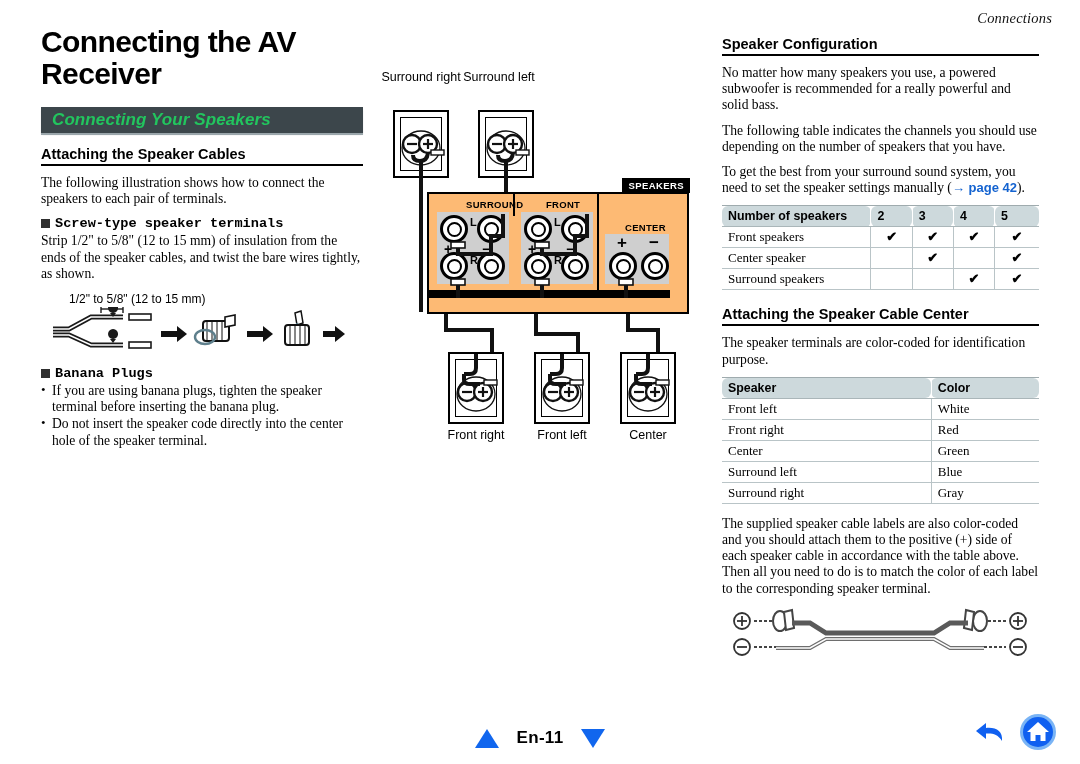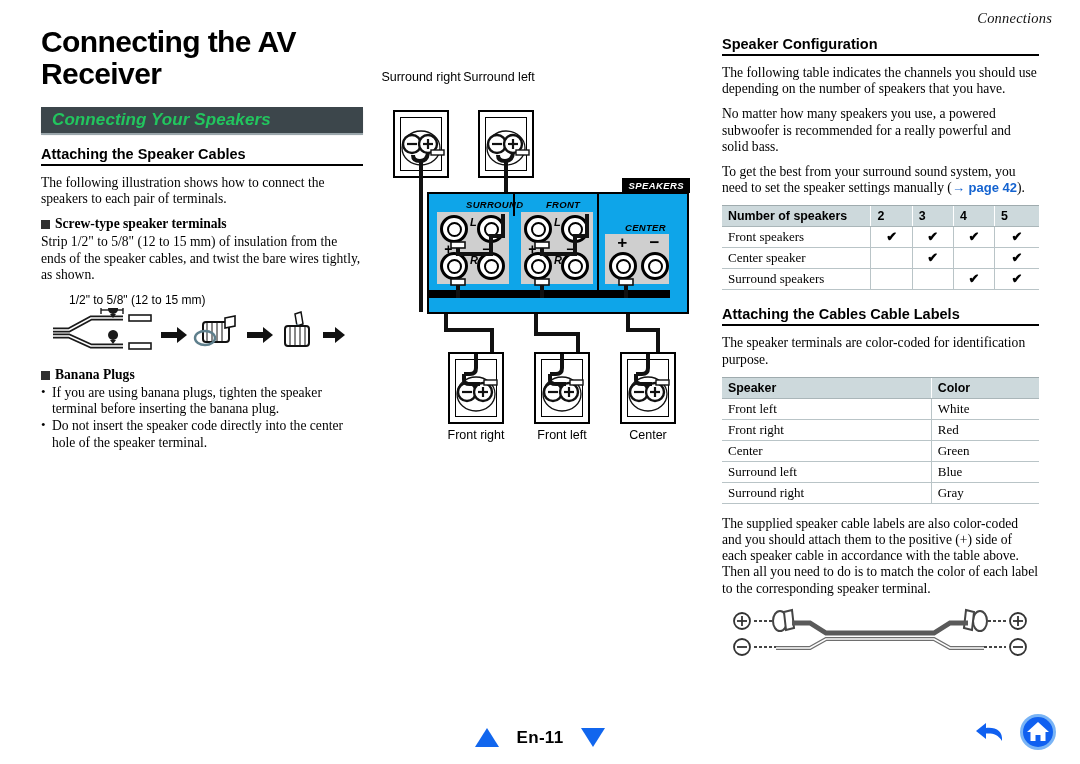--- a/index.html
+++ b/index.html
@@ -47,21 +47,21 @@
   }
   .h2-rule { border-bottom: 2.5px solid #000; margin-bottom: 9px; }
 
   .body-p {
     font-family: "Liberation Serif", serif;
     font-size: 13.6px; line-height: 16.2px;
     margin: 0 0 9px 0; text-align: left;
   }
 
   .h3 {
-    font-family: Liberation Serif, serif;
+    font-family: Liberation Mono, monospace;
     font-weight: bold; font-size: 13.6px;
     margin: 0 0 2px 0; display: flex; align-items: center; gap: 3px;
   }
   .sq {
     display: inline-block; width: 9px; height: 9px;
     background: #2f2f2f; margin-right: 2px;
   }
 
   ul.bullets { margin: 0; padding: 0; list-style: none; }
   ul.bullets li {
@@ -84,21 +84,21 @@
   .col-center { position: absolute; left: 386px; top: 62px; width: 320px; height: 400px; }
   .spk-label {
     position: absolute; font-family: "Liberation Sans", sans-serif;
     font-size: 12.5px; text-align: center; line-height: 14px; width: 90px;
   }
   .spk-box { position: absolute; width: 56px; height: 68px; border: 2.5px solid #000; background:#fff; }
   .spk-box .inner { position: absolute; left: 5px; top: 5px; right: 5px; bottom: 5px; border: 1.5px solid #000; }
 
   .term-panel {
     position: absolute; left: 41px; top: 130px; width: 262px; height: 122px;
-    border: 2.5px solid #000; background: #0ea5e9; font-style: italic;
+    border: 2.5px solid #000; background: #fdba74;
   }
   .speakers-tag {
     position: absolute; right: -3px; top: -16px;
     background: #000; color: #fff;
     font-family: "Liberation Sans", sans-serif;
     font-weight: bold; font-size: 9.5px; letter-spacing: .4px;
     padding: 2px 6px 2px 7px;
   }
   .grp-label {
     position: absolute; font-family: "Liberation Sans", sans-serif;
@@ -131,21 +131,21 @@
     font-size: 12.5px; text-align:center; width: 90px;
   }
 
   
   .col-right { position: absolute; left: 722px; top: 36px; width: 317px; }
 
   table.tbl { border-collapse: collapse; width: 100%; font-size: 12.6px; }
   table.tbl th {
     background: #cdd9dc; font-family: "Liberation Sans", sans-serif;
     font-weight: bold; font-size: 12.4px; text-align: left;
-    padding: 3px 6px; border-right: 1px solid #fff; border-bottom: 1px solid #aab6b9;
+    padding: 3px 6px; border-right: 1px solid #fff; border-bottom: 1px solid #aab6b9; border-radius: 6px;
   }
   table.tbl th:last-child { border-right: none; }
   table.tbl td {
     font-family: "Liberation Serif", serif; font-size: 13px;
     padding: 2px 6px; border-bottom: 1px solid #b9c4c7; border-right: 1px solid #b9c4c7;
     height: 19px;
   }
   table.tbl td:last-child { border-right: none; }
   table.tbl tr td:first-child { border-left: none; }
   .tbl-wrap { border-top: 1px solid #9fabae; margin: 6px 0 12px 0; }
@@ -154,21 +154,21 @@
 
   
   .plink { color: #1463d0; font-family: "Liberation Sans", sans-serif; font-weight: bold; font-size: 13px; }
 
   
   .cable-fig { position: relative; height: 60px; margin-top: 10px; }
 
   
   .footer {
     position: absolute; left: 0; bottom: 16px; width: 1080px;
-    display: flex; justify-content: center; gap: 18px;
+    display: flex; align-items: center; justify-content: center; gap: 18px;
   }
   .pagenum {
     font-family: "Liberation Sans", sans-serif; font-weight: bold;
     font-size: 17px; letter-spacing: .3px;
   }
   .tri-up {
     width: 0; height: 0; border-left: 12px solid transparent;
     border-right: 12px solid transparent; border-bottom: 19px solid #1166ee; cursor: pointer;
   }
   .tri-down {
@@ -404,22 +404,22 @@
     <div class="bot-cap" style="left:131px; top:366px;">Front left</div>
     <div class="bot-cap" style="left:217px; top:366px;">Center</div>
   </div>
 
   <div class="col-right">
 
     <div class="h2-rule">
       <div class="h2">Speaker Configuration</div>
     </div>
 
+    <p class="body-p">No matter how many speakers you use, a powered subwoofer is recommended for a really powerful and solid bass.</p>
     <p class="body-p">The following table indicates the channels you should use depending on the number of speakers that you have.</p>
-    <p class="body-p">No matter how many speakers you use, a powered subwoofer is recommended for a really powerful and solid bass.</p>
     <p class="body-p">
       <span>To get the best from your surround sound system, you need to set the speaker settings manually (</span><span class="plink">→ page 42</span><span>).</span>
     </p>
 
     <div class="tbl-wrap">
       <table class="tbl">
         <thead>
           <tr>
             <th style="width:47%">Number of speakers</th>
             <th style="width:13%">2</th>
@@ -448,21 +448,21 @@
             <td class="ctr chk"></td>
             <td class="ctr chk"></td>
             <td class="ctr chk">✔</td>
             <td class="ctr chk">✔</td>
           </tr>
         </tbody>
       </table>
     </div>
 
     <div class="h2-rule" style="margin-top:16px;">
-      <div class="h2">Attaching the Cables Cable Labels</div>
+      <div class="h2">Attaching the Speaker Cable Center</div>
     </div>
 
     <p class="body-p">The speaker terminals are color-coded for identification purpose.</p>
 
     <div class="tbl-wrap">
       <table class="tbl">
         <thead>
           <tr>
             <th style="width:66%">Speaker</th>
             <th style="width:34%">Color</th>

